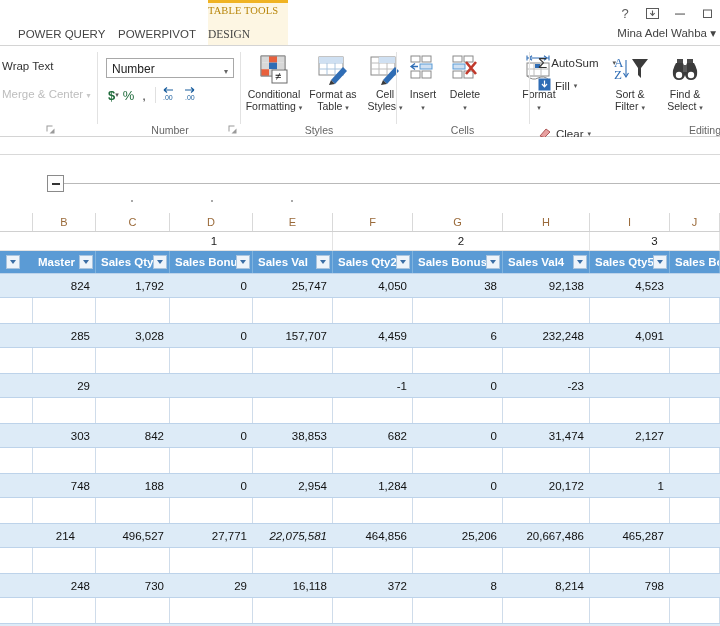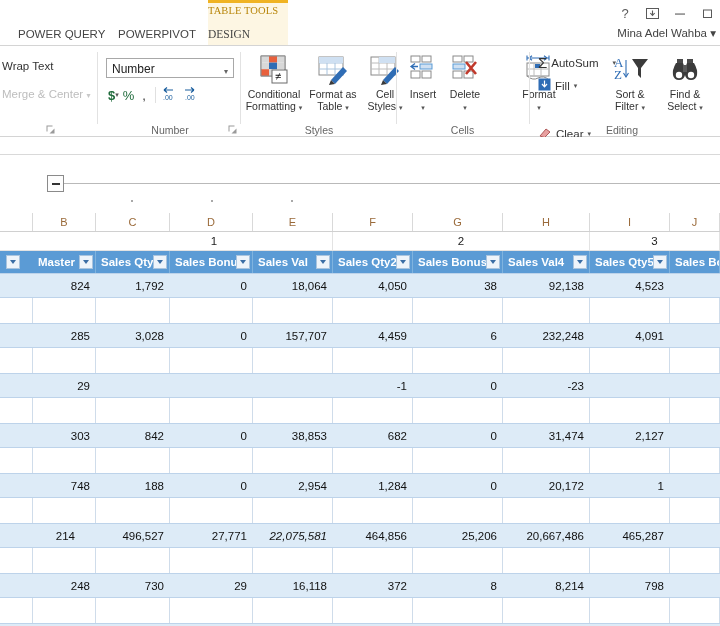--- a/index.html
+++ b/index.html
@@ -427,21 +427,21 @@
             <circle cx="24" cy="21" r="3.2" fill="#ffffff"></circle>
           </svg>
         </div>
         <div class="lb">
           <span>Find &amp;</span><br>
           <span>Select</span>
           <span class="car">▾</span>
         </div>
       </div>
 
-      <div class="gname" style="left:4px; width:176px;">Editing</div>
+      <div class="gname" style="left:15px; width:176px;text-align:right;">Editing</div>
     </div>
   </div>
 
   <div class="strip"></div>
 
   <div class="outline">
     <div class="olbtn">
         <span></span>
       </div>
     <div class="olline"></div>
@@ -509,21 +509,21 @@
         </div>
         <div class="hc" style="left: 670px; width: 50px;">Sales Bon</div>
       </div>
 
     <div class="rows">
         <div class="drow band" style="top: 0px;">
           <div class="c" style="left: 0px; width: 33px;"></div>
           <div class="c" style="left: 33px; width: 63px;">824</div>
           <div class="c" style="left: 96px; width: 74px;">1,792</div>
           <div class="c" style="left: 170px; width: 83px;">0</div>
-          <div class="c" style="left: 253px; width: 80px;">18,064</div>
+          <div class="c" style="left: 253px; width: 80px;">25,747</div>
           <div class="c" style="left: 333px; width: 80px;">4,050</div>
           <div class="c" style="left: 413px; width: 90px;">38</div>
           <div class="c" style="left: 503px; width: 87px;">92,138</div>
           <div class="c" style="left: 590px; width: 80px;">4,523</div>
           <div class="c" style="left: 670px; width: 50px;"></div>
         </div>
         <div class="drow plain" style="top: 25px;">
           <div class="c" style="left: 0px; width: 33px;"></div>
           <div class="c" style="left: 33px; width: 63px;"></div>
           <div class="c" style="left: 96px; width: 74px;"></div>

